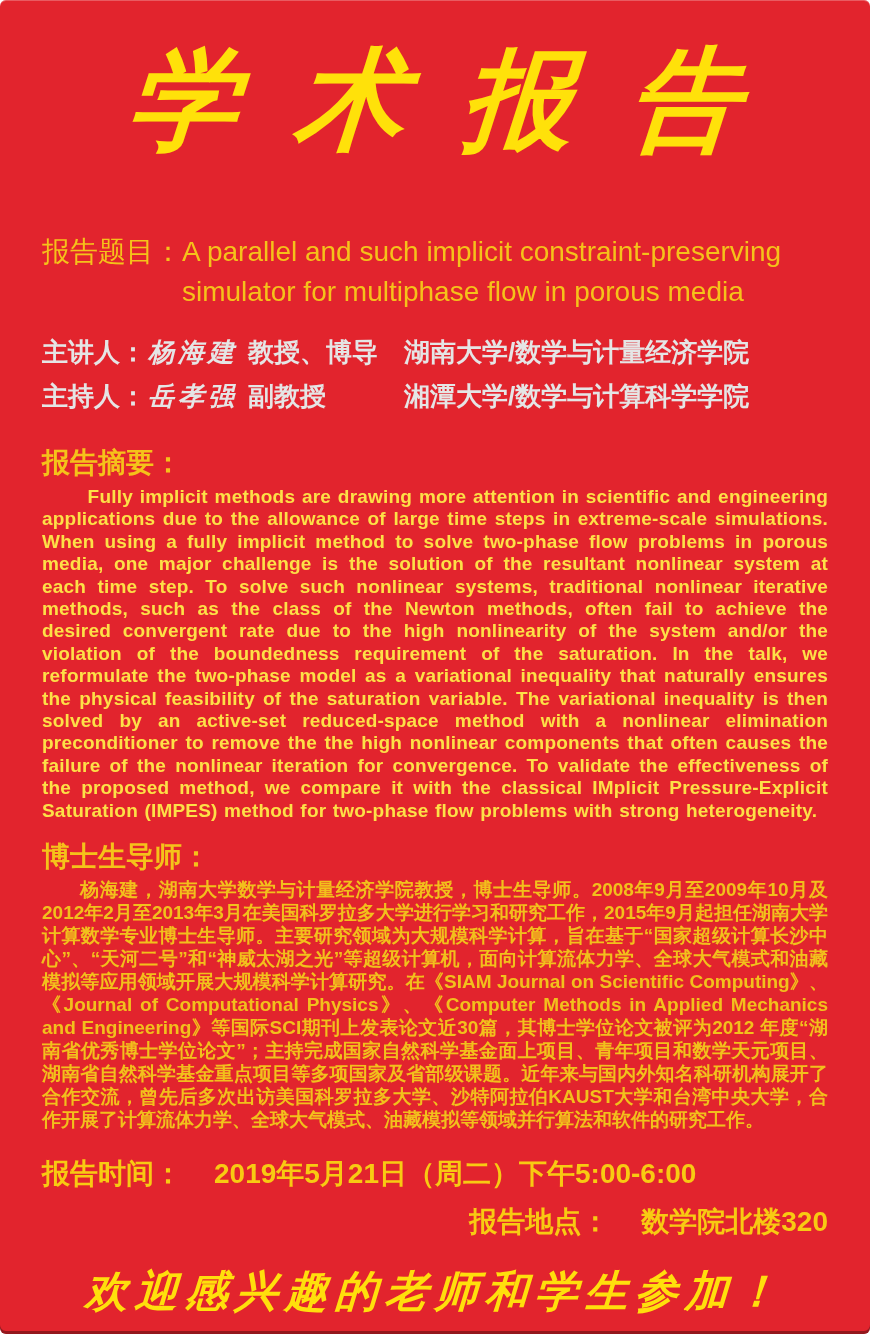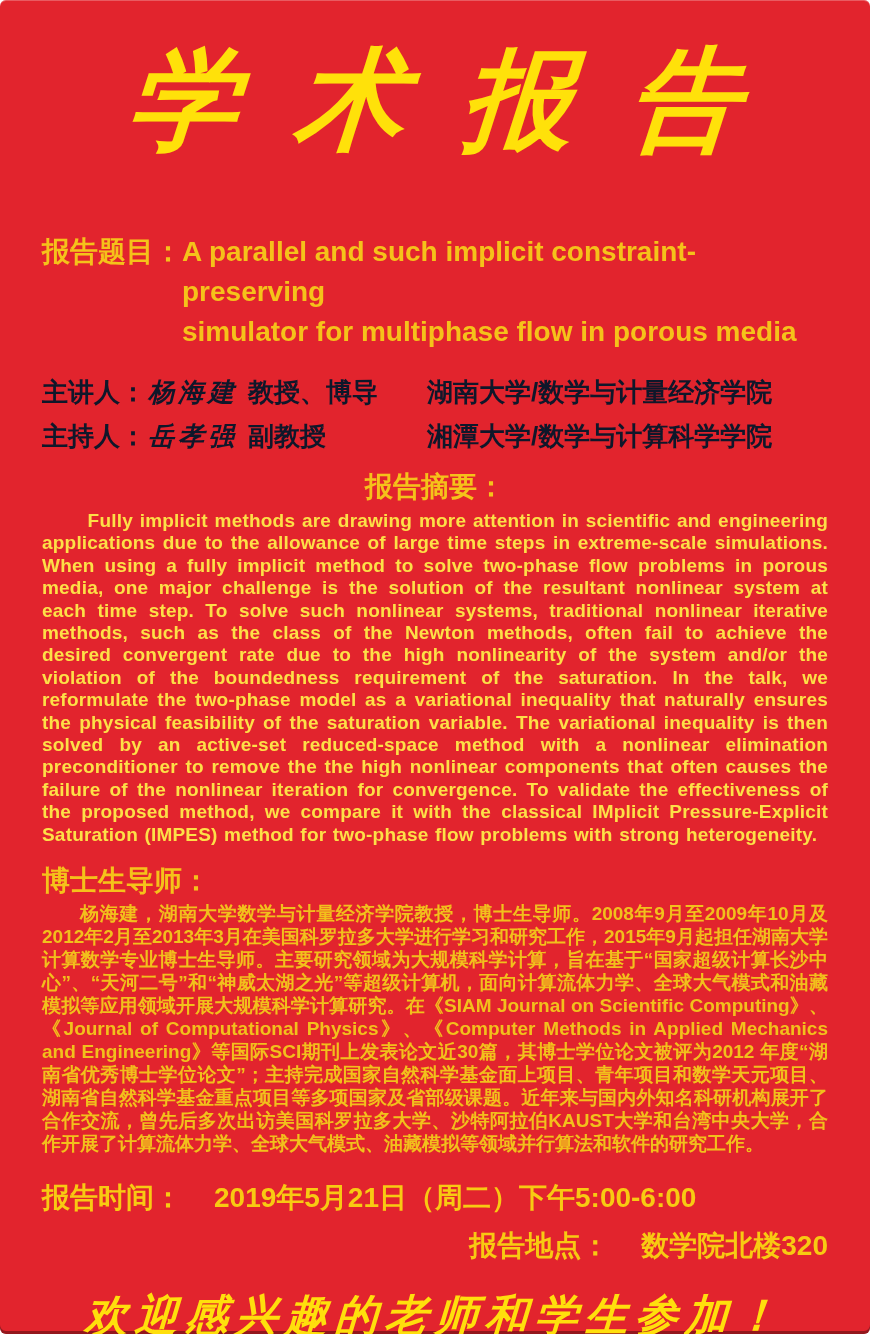--- a/index.html
+++ b/index.html
@@ -32,56 +32,55 @@
     text-indent: 0.52em;
     transform: skewX(-4deg);
     white-space: nowrap;
   }
 
   
   .topic {
     margin-top: 56px;
     display: flex;
     font-size: 28px;
-    font-weight: bold;
+    font-weight: normal;
     line-height: 40px;
     color: #f5c21a;
   }
   .topic .label { white-space: nowrap; }
   .topic .text  { max-width: 640px; }
 
   
   .person-row {
     display: flex;
     align-items: baseline;
     font-size: 26px;
     font-weight: bold;
     line-height: 44px;
-    color: #0f172a;
-    gap: 23px;
+    color: #e5e5e5;
   }
   .person-row.speaker { margin-top: 18px; }
   .person-row .left { width: 362px; display: flex; align-items: baseline; white-space: nowrap; }
   .person-row .name {
     font-style: italic;
     font-weight: 900;
     letter-spacing: 4px;
     margin: 0 10px 0 2px;
     text-align: center;
   }
   .person-row .affiliation { white-space: nowrap; }
 
   
   .section-heading {
     font-size: 28px;
     font-weight: bold;
     line-height: 38px;
     color: #f5c21a;
   }
-  .abstract-heading { margin-top: 10px; text-align: center; }
+  .abstract-heading { margin-top: 26px; }
   .bio-heading { margin-top: 16px; }
 
   
   .abstract-body {
     margin-top: 4px;
     font-size: 19px;
     font-weight: bold;
     line-height: 22.4px;
     text-align: justify;
     text-indent: 2.4em;

